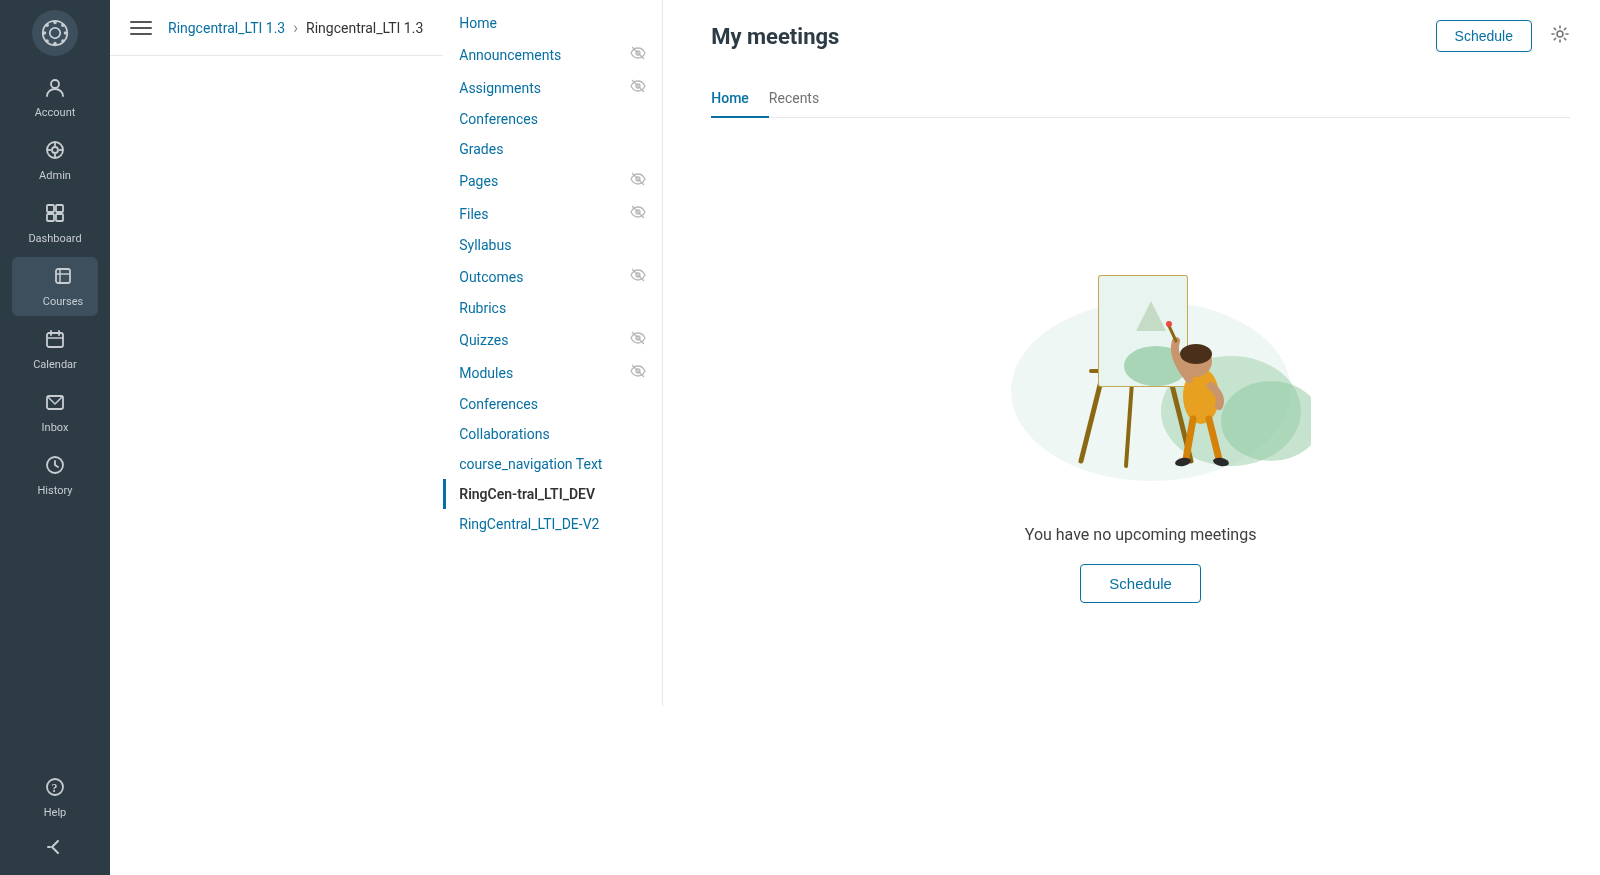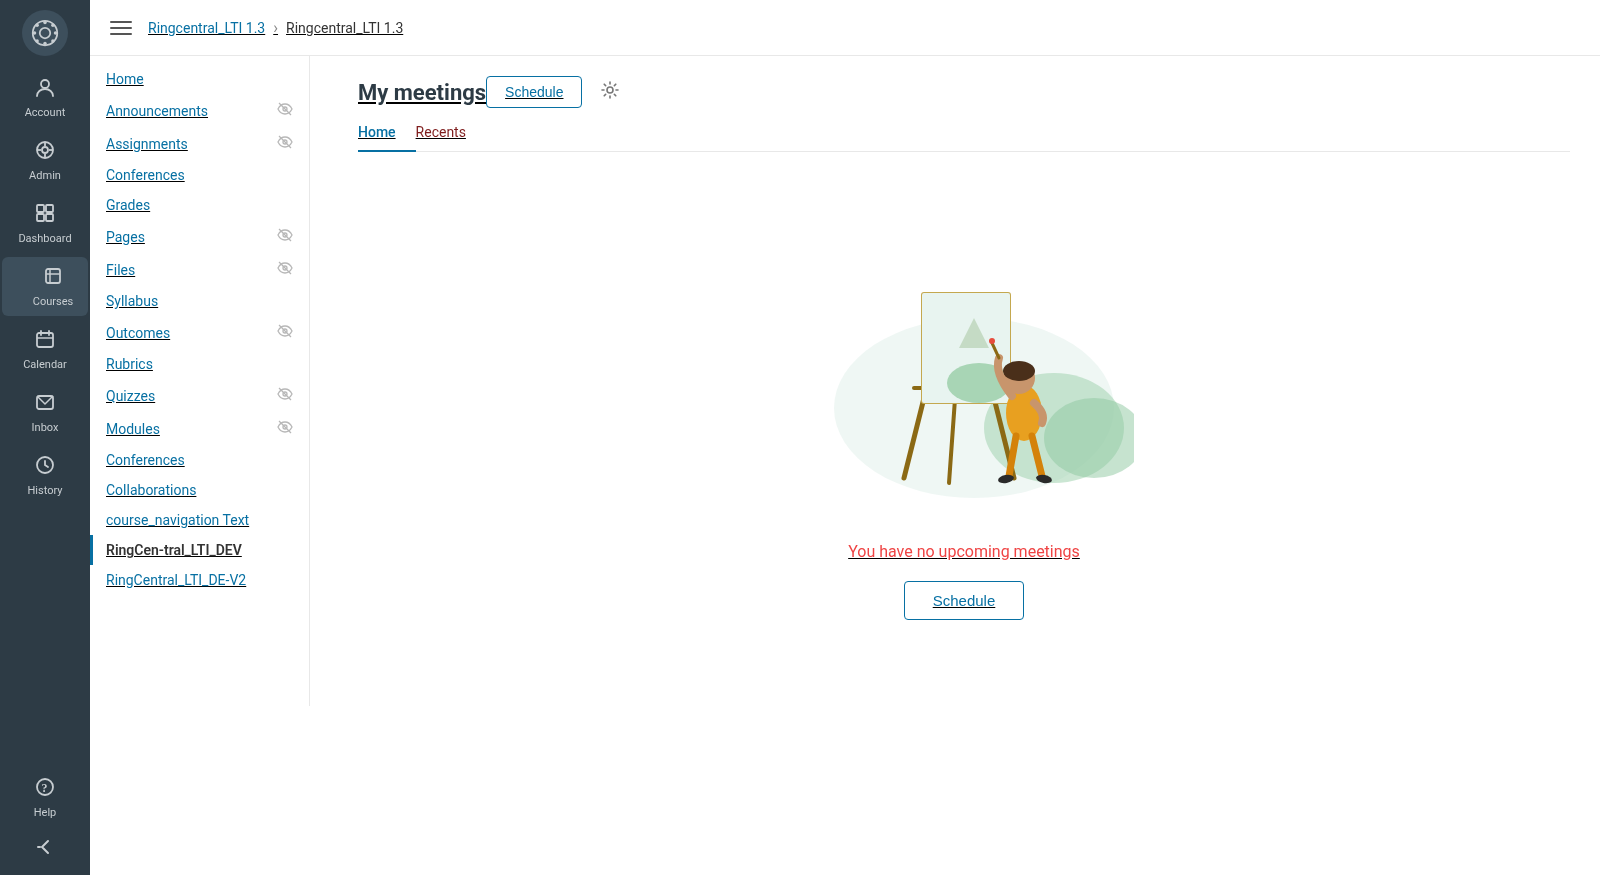--- a/index.html
+++ b/index.html
@@ -1,20 +1,20 @@
 <!DOCTYPE html>
 <html><head>
   <meta charset="utf-8">
   <style>
     * { margin: 0; padding: 0; box-sizing: border-box; }
     body { font-family: -apple-system, BlinkMacSystemFont, 'Segoe UI', Roboto, sans-serif; display: flex; height: 875px; overflow: hidden; background: #fff; }
 
     
     .global-sidebar {
-      width: 90px;
+      width: 110px;
       background: #2d3b45;
       display: flex;
       flex-direction: column;
       align-items: center;
       padding: 10px 0;
       flex-shrink: 0;
       height: 875px;
     }
     .global-sidebar-logo {
       width: 46px;
@@ -52,25 +52,24 @@
       justify-content: center;
       color: #c7cdd1;
       cursor: pointer;
       padding: 8px;
       font-size: 18px;
     }
 
     
     .main-area {
       display: flex;
-      flex-direction: column;
+      flex-direction: row;
       flex: 1;
       height: 706px;
       overflow: hidden;
-      text-decoration: underline;
     }
 
     
     .top-bar {
       height: 56px;
       border-bottom: 1px solid #e8e8e8;
       display: flex;
       align-items: center;
       padding: 0 20px;
       gap: 10px;
@@ -150,21 +149,22 @@
     .page-content {
       flex: 1;
       overflow-y: auto;
       padding: 20px 30px;
       display: flex;
       flex-direction: column;
     }
     .page-header {
       display: flex;
       align-items: center;
-      margin-bottom: 6px;
+      justify-content: space-between;
+      margin-bottom: 28px;
     }
     .page-title {
       font-size: 22px;
       font-weight: bold;
       color: #2d3b45;
     }
     .schedule-btn-top {
       border: 1px solid #0770a3;
       color: #0770a3;
       background: #fff;
@@ -190,21 +190,21 @@
     
     .tabs {
       display: flex;
       border-bottom: 1px solid #e8e8e8;
       margin-bottom: 0;
     }
     .tab {
       padding: 10px 20px 10px 0;
       font-size: 14px;
       cursor: pointer;
-      color: #7f1d1d;
+      color: #737373;
       border-bottom: 2px solid transparent;
       margin-bottom: -1px;
     }
     .tab.active {
       color: #0770a3;
       border-bottom: 2px solid #0770a3;
       font-weight: 500;
     }
 
     
@@ -216,21 +216,21 @@
       justify-content: center;
       padding: 40px;
     }
     .illustration {
       width: 340px;
       height: 300px;
       margin-bottom: 24px;
     }
     .empty-text {
       font-size: 16px;
-      color: #ef4444;
+      color: #404040;
       margin-bottom: 20px;
     }
     .schedule-btn-center {
       border: 1px solid #0770a3;
       color: #0770a3;
       background: #fff;
       padding: 10px 28px;
       border-radius: 4px;
       font-size: 15px;
       cursor: pointer;

